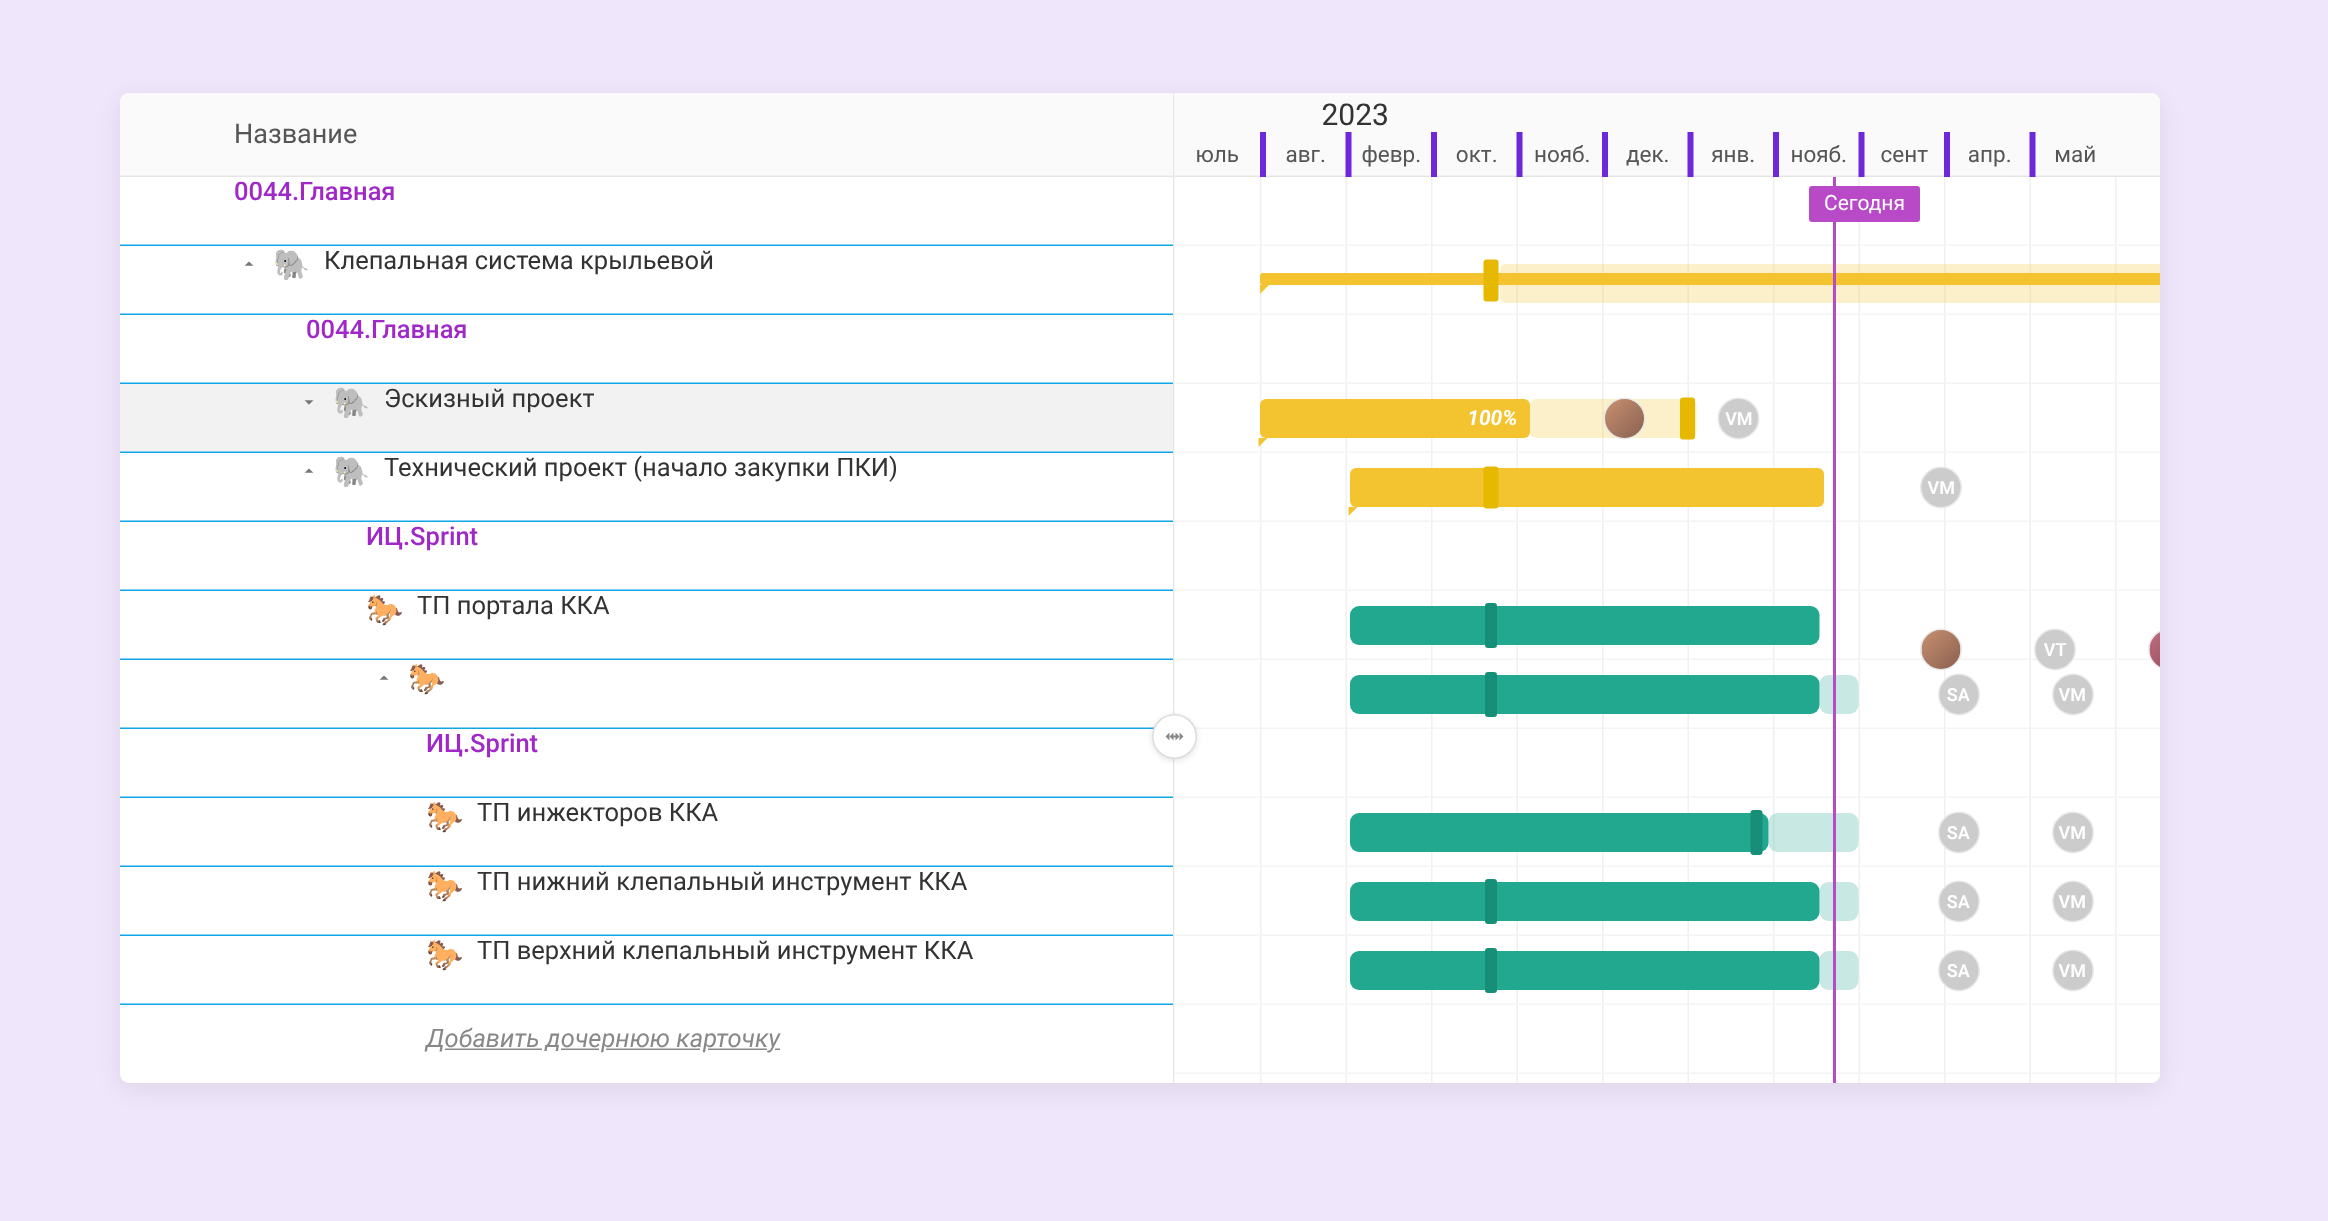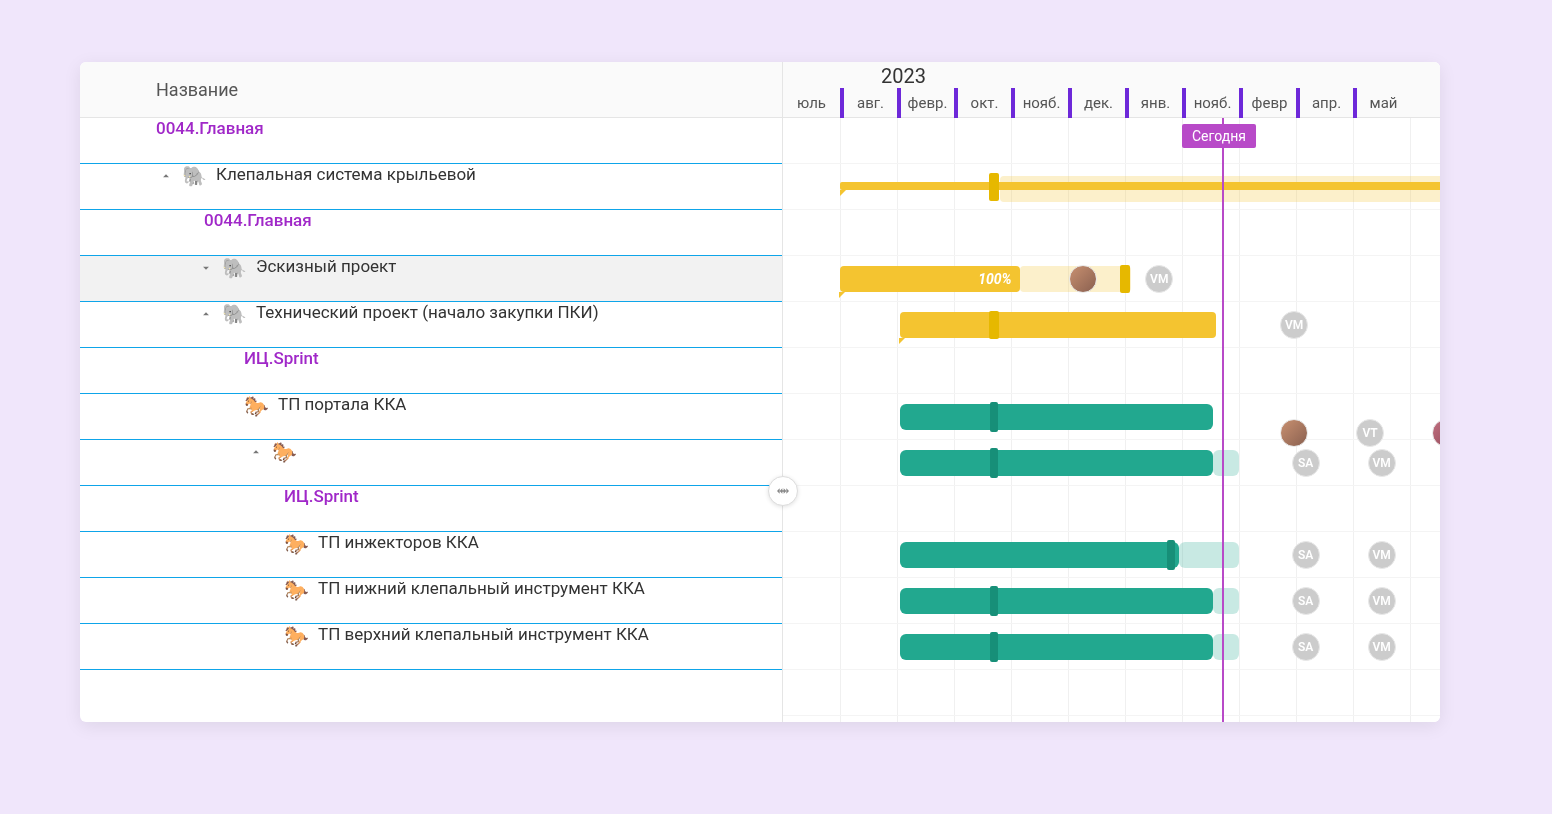--- a/index.html
+++ b/index.html
@@ -344,20 +344,23 @@
         </div>
         <div class="task-row indent-4">
           <span class="emoji">🐎</span>
           <span class="task-title">ТП нижний клепальный инструмент ККА</span>
         </div>
         <div class="task-row indent-4">
           <span class="emoji">🐎</span>
           <span class="task-title">ТП верхний клепальный инструмент ККА</span>
         </div>
       </div>
+    <div class="add-child">
+      <span>Добавить дочернюю карточку</span>
+    </div>
   </div>
 
   <div class="splitter">
     <svg viewBox="0 0 24 24">
         <path fill="currentColor" d="M7 12l4-4v3h2V8l4 4-4 4v-3h-2v3z" transform="scale(1,-1) translate(0,-24)"></path>
         <path fill="currentColor" d="M3 12l4-4v8zM21 12l-4 4V8z"></path>
       </svg>
   </div>
 
   <div class="timeline">
@@ -365,21 +368,21 @@
       <div class="tl-year">2023</div>
       <div class="tl-months" id="tl-months">
           <div class="tl-month">юль</div>
           <div class="tl-month">авг.</div>
           <div class="tl-month">февр.</div>
           <div class="tl-month">окт.</div>
           <div class="tl-month">нояб.</div>
           <div class="tl-month">дек.</div>
           <div class="tl-month">янв.</div>
           <div class="tl-month">нояб.</div>
-          <div class="tl-month">февр</div>
+          <div class="tl-month">сент</div>
           <div class="tl-month">апр.</div>
           <div class="tl-month">май</div>
         </div>
     </div>
     <div class="tl-body">
       <div class="tl-grid" id="tl-grid">
           <div class="tl-gcol"></div>
           <div class="tl-gcol"></div>
           <div class="tl-gcol"></div>
           <div class="tl-gcol"></div>
@@ -462,19 +465,19 @@
             <div class="bar-teal" style="left: 116.85px; width: 313.5px;"></div>
             <div class="teal-mark" style="left: 206.9px;"></div>
             <div class="avatars" style="left: 464.55px; top: 0px;">
               <div class="avatar ">SA</div>
               <div class="avatar ">VM</div>
             </div>
           </div>
           <div class="tl-row"></div>
         </div>
       <div class="today-marker" id="today-marker" style="left: 438.9px;"></div>
-      <div class="today-badge" id="today-badge" style="left: 436px; top: 6px;">
+      <div class="today-badge" id="today-badge" style="left: 460px; top: 6px;">
         <span>Сегодня</span>
       </div>
     </div>
   </div>
 
 </div>
 
 </body></html>

